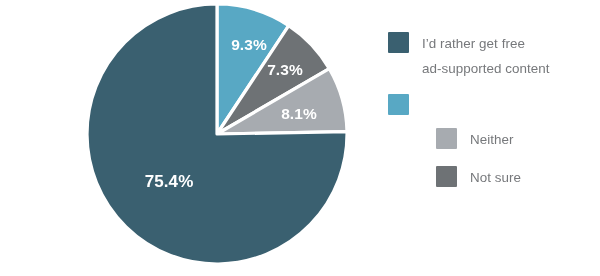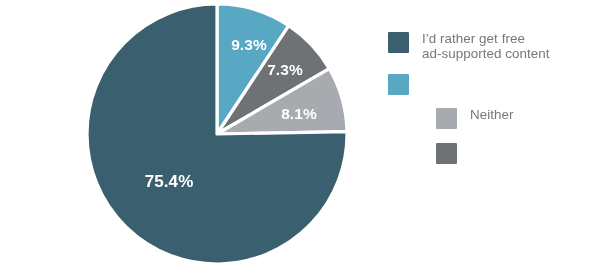--- a/index.html
+++ b/index.html
@@ -69,21 +69,21 @@
     flex: 0 0 auto;
     width: 21px;
     height: 21px;
     margin-right: 13px;
     margin-top: 2px;
     border-radius: 1px;
   }
   .legend-text {
     font-family: "Liberation Sans", sans-serif;
     font-size: 13.4px;
-    line-height: 15px;
+    line-height: 25px;
     color: #76787b;
     letter-spacing: 0.05px;
     white-space: pre-line;
     padding-top: 1px;
   }
 </style>
 </head>
 <body>
 
 <div id="chart-figure">
@@ -126,16 +126,17 @@
       <span class="legend-swatch" style="background:#58a8c4;"></span>
     </div>
 
     <div class="legend-item tight">
       <span class="legend-swatch" style="background:#a7abb0;"></span>
       <span class="legend-text">Neither</span>
     </div>
 
     <div class="legend-item tight">
       <span class="legend-swatch" style="background:#6e7275;"></span>
+      <span class="legend-text">Not sure</span>
     </div>
 
   </div>
 </div>
 
 </body></html>

